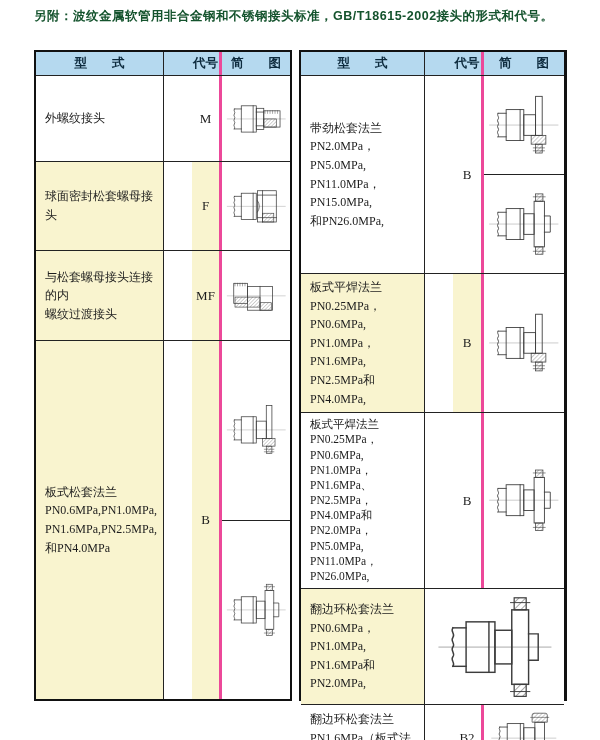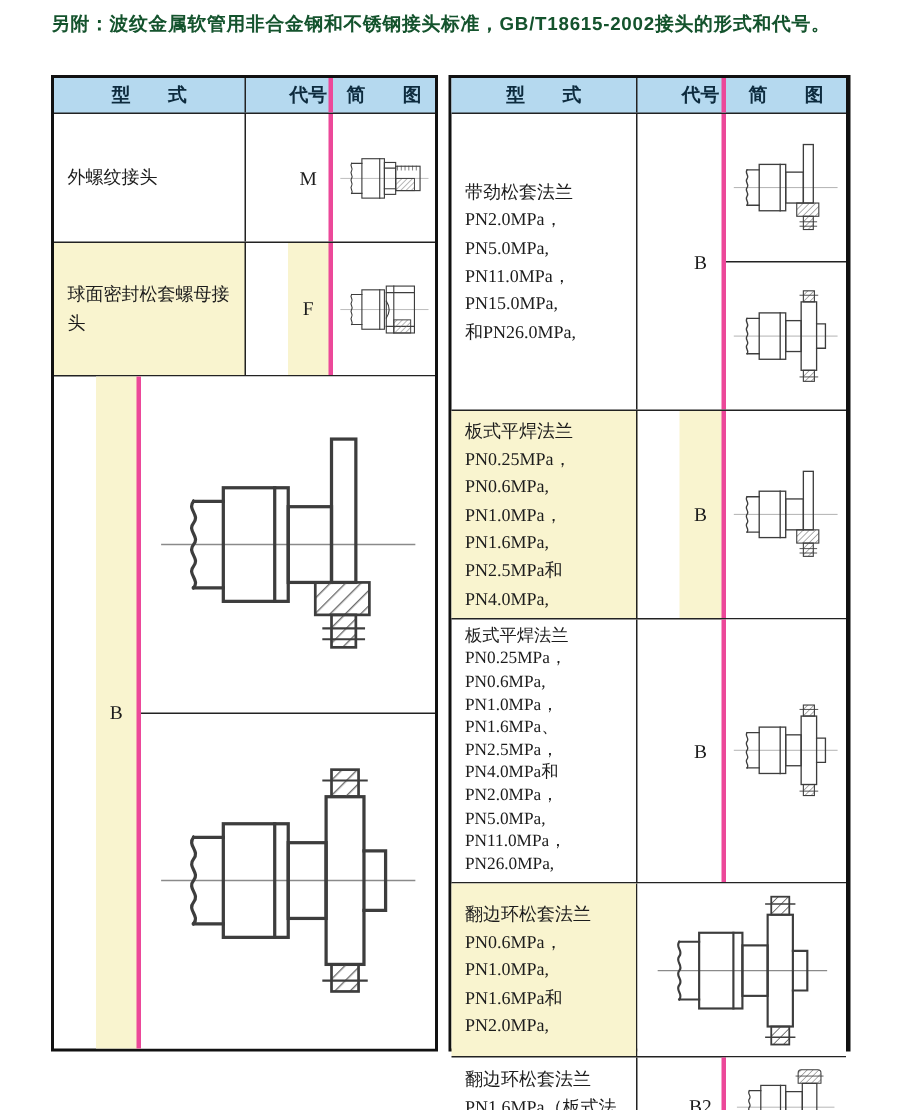--- a/index.html
+++ b/index.html
@@ -107,23 +107,45 @@
             <line class="o" x1="52" y1="63" x2="82" y2="63"></line>
             <line class="o" x1="60" y1="20" x2="60" y2="70"></line>
             <path class="o" d="M52 36 q6 9 0 18"></path>
             <rect class="h" x="60" y="56" width="18" height="14"></rect>
           </svg>
         </div>
     </div>
   </div>
 
 
+  <div class="row hl" style="flex:0 0 90px">
+    <div class="cell cell-type">与松套螺母接头连接的内
+螺纹过渡接头</div>
+    <div class="cell cell-code">MF</div>
+    <div class="cell cell-diag" style="flex:1">
+      <div class="diag">
+          <svg viewBox="0 0 100 90" preserveAspectRatio="xMidYMid meet">
+            <line class="c" x1="3" y1="45" x2="97" y2="45"></line>
+            <rect class="o" x="14" y="25" width="22" height="32"></rect>
+            <path class="o" d="M16 25 l0 4 M20 25 l0 4 M24 25 l0 4 M28 25 l0 4 M32 25 l0 4 " style="stroke-width:0.7"></path>
+            <rect class="o" x="36" y="30" width="40" height="38"></rect>
+            <line class="o" x1="56" y1="30" x2="56" y2="68"></line>
+            <rect class="h" x="16" y="47" width="40" height="16"></rect>
+            <rect class="h" x="56" y="56" width="18" height="12"></rect>
+          </svg>
+        </div>
+    </div>
+  </div>
 
 
   <div class="row hl" style="flex:1">
+    <div class="cell cell-type">板式松套法兰
+PN0.6MPa,PN1.0MPa,
+PN1.6MPa,PN2.5MPa,
+和PN4.0MPa</div>
     <div class="cell cell-code">B</div>
     <div class="cell cell-diag" style="flex:1">
       <div class="diag">
           <svg viewBox="0 0 100 90" preserveAspectRatio="xMidYMid meet">
             <line class="c" x1="3" y1="45" x2="97" y2="45"></line>
             <path class="o" d="M15 29 c-2.5 3 2.5 5 0 8 c-2.5 3 2.5 5 0 8 c-2.5 3 2.5 5 0 8 c-2.5 3 2.5 5 0 8"></path>
             <line class="o" x1="15" y1="29" x2="26" y2="29"></line>
             <line class="o" x1="15" y1="61" x2="26" y2="61"></line>
             <rect class="o" x="26" y="24" width="24" height="42"></rect>
             <line class="o" x1="45" y1="24" x2="45" y2="66"></line>

